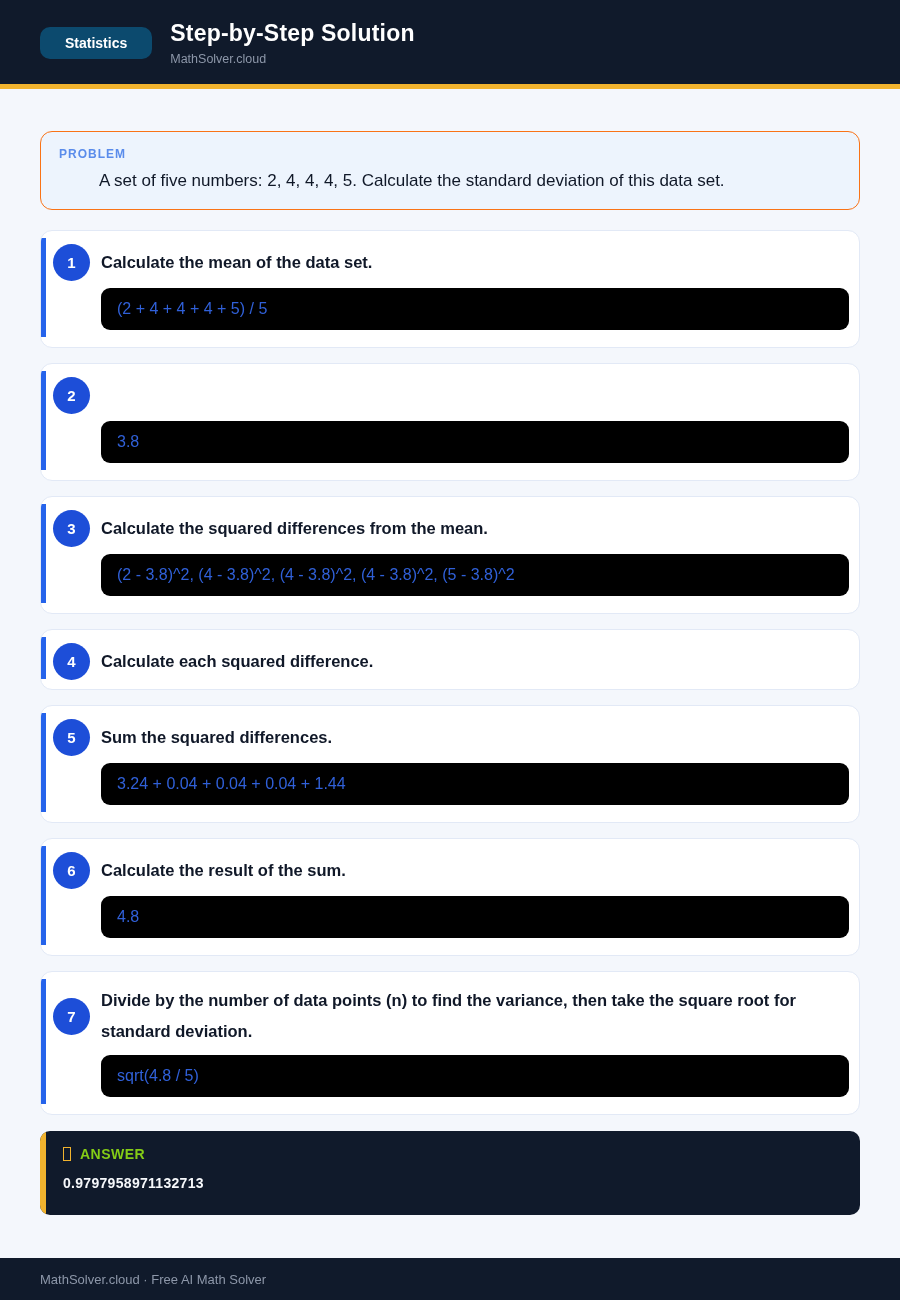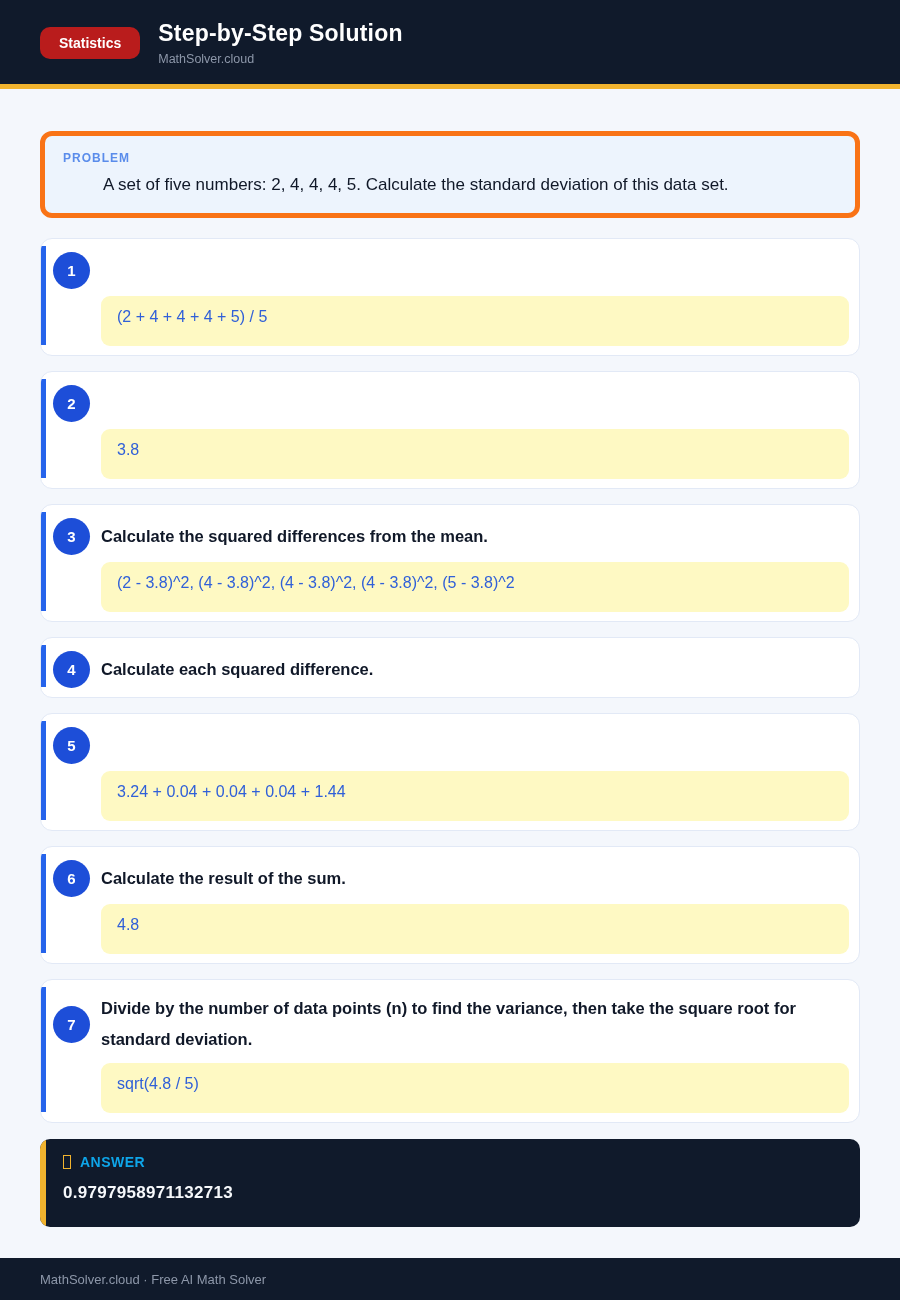--- a/index.html
+++ b/index.html
@@ -16,40 +16,40 @@
   
   .header {
     background:#101a2b;
     padding:20px 40px 18px 40px;
     display:flex;
     align-items:center;
     gap:18px;
     flex-shrink:0;
   }
   .badge {
-    background:#b91c1c;
+    background:#0c4a6e;
     color:#fff;
     font-weight:bold;
     font-size:14px;
-    padding:9px 19px;
+    padding:9px 25px;
     border-radius:10px;
     border:none;
     cursor:pointer;
     line-height:1;
   }
   .header-title { color:#fff; font-size:23px; font-weight:bold; letter-spacing:0.2px; }
   .header-sub { color:#8d97a9; font-size:12.5px; margin-top:5px; }
   .accent-line { height:5px; background:#f1b32e; flex-shrink:0; }
 
   
   .main { flex:1 1 auto; padding:42px 40px 0 40px; }
 
   .problem-card {
     background:#edf4fd;
-    border:5px solid #f97316;
+    border:1px solid #f97316;
     border-radius:12px;
     padding:15px 18px 18px 18px;
   }
   .problem-label {
     color:#5a8ceb;
     font-size:12px;
     font-weight:bold;
     letter-spacing:1px;
   }
   .problem-text {
@@ -88,55 +88,55 @@
     display:flex; align-items:center; justify-content:center;
     flex-shrink:0;
   }
   .step-title {
     color:#101828;
     font-size:16.5px;
     font-weight:bold;
     line-height:1.9;
   }
   .step-formula {
-    margin:7px 0 0 48px;
-    background:#fef9c3;
+    margin:7px 0 8px 48px;
+    background:#000000;
     border-radius:9px;
-    padding:12px 16px 20px 16px;
+    padding:12px 16px 12px 16px;
     color:#3060d8;
     font-size:16px;
   }
 
   
   .answer-card {
     position:relative;
     margin-top:16px;
     background:#101a2b;
     border-radius:10px;
     padding:15px 20px 24px 23px;
     overflow:hidden;
   }
   .answer-card::before {
     content:"";
     position:absolute;
     left:0; top:0; bottom:0;
     width:6px;
     background:#f1b32e;
   }
-  .answer-label-row { display:flex; align-items:center; gap:9px; color:#0ea5e9; }
+  .answer-label-row { display:flex; align-items:center; gap:9px; color:#84cc16; }
   .answer-glyph {
     display:inline-block;
     width:8px; height:14px;
     border:1.5px solid #f1b32e;
   }
   .answer-label { font-size:14px; font-weight:bold; letter-spacing:0.5px; }
   .answer-value {
     margin-top:13px;
     color:#f6f8fb;
-    font-size:17px;
+    font-size:14px;
     font-weight:bold;
     letter-spacing:0.3px;
   }
 
   
   .footer {
     margin-top:auto;
     background:#101a2b;
     height:42px;
     display:flex;
@@ -163,20 +163,21 @@
 
   <section class="problem-card">
     <div class="problem-label">PROBLEM</div>
     <div class="problem-text">A set of five numbers: 2, 4, 4, 4, 5. Calculate the standard deviation of this data set.</div>
   </section>
 
   <div id="steps-container">
   <section class="step-card">
     <div class="step-head">
       <div class="step-num">1</div>
+      <div class="step-title">Calculate the mean of the data set.</div>
     </div>
     <div class="step-formula">(2 + 4 + 4 + 4 + 5) / 5</div>
   </section>
 
   <section class="step-card">
     <div class="step-head">
       <div class="step-num">2</div>
     </div>
     <div class="step-formula">3.8</div>
   </section>
@@ -192,20 +193,21 @@
   <section class="step-card">
     <div class="step-head">
       <div class="step-num">4</div>
       <div class="step-title">Calculate each squared difference.</div>
     </div>
   </section>
 
   <section class="step-card">
     <div class="step-head">
       <div class="step-num">5</div>
+      <div class="step-title">Sum the squared differences.</div>
     </div>
     <div class="step-formula">3.24 + 0.04 + 0.04 + 0.04 + 1.44</div>
   </section>
 
   <section class="step-card">
     <div class="step-head">
       <div class="step-num">6</div>
       <div class="step-title">Calculate the result of the sum.</div>
     </div>
     <div class="step-formula">4.8</div>

